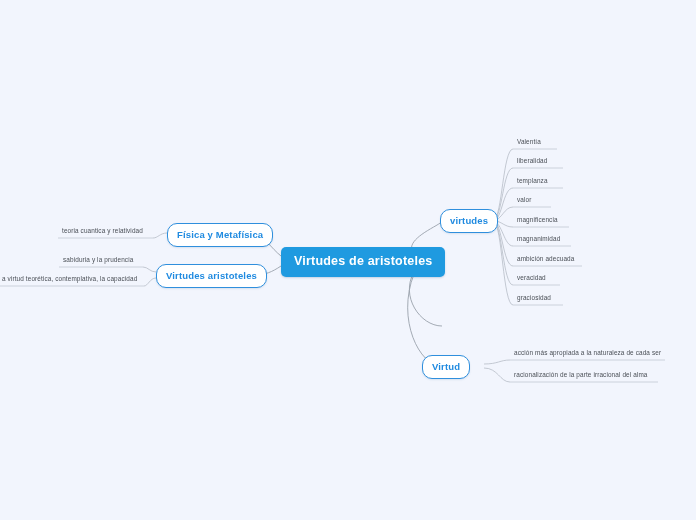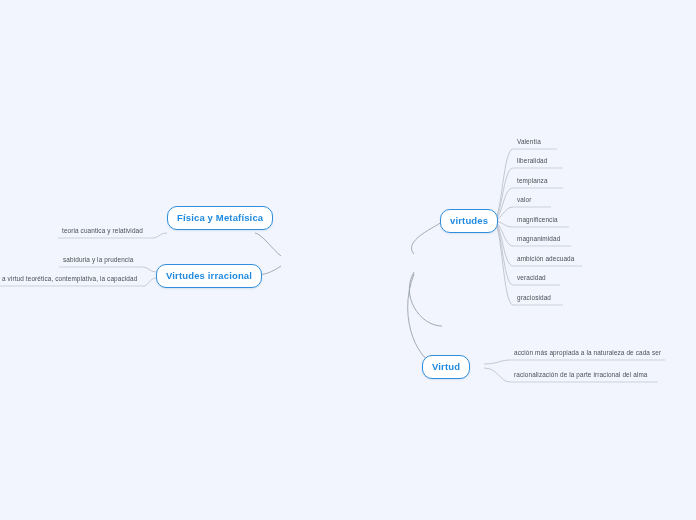--- a/index.html
+++ b/index.html
@@ -120,30 +120,33 @@
       <path d="M513,227 L569,227"></path>
       <path d="M513,246 L571,246"></path>
       <path d="M513,266 L582,266"></path>
       <path d="M513,285 L560,285"></path>
       <path d="M513,305 L563,305"></path>
       <path d="M510,360 L665,360"></path>
       <path d="M510,382 L658,382"></path>
     </g>
   </svg>
 
+  <div class="node node-root" style="left:281px; top:247px;">
+    <span>Virtudes de aristoteles</span>
+  </div>
 
-  <div class="node node-branch" style="left:167px; top:206px;">
+  <div class="node node-branch" style="left:167px; top:223px;">
     <span>Física y Metafísica</span>
   </div>
   <div class="node node-leaf leaf-left" style="left:58px; top:227px;">
     <span>teoria cuantica y relatividad</span>
   </div>
 
   <div class="node node-branch" style="left:156px; top:264px;">
-    <span>Virtudes irracional</span>
+    <span>Virtudes aristoteles</span>
   </div>
   <div class="node node-leaf leaf-left" style="left:59px; top:256px;">
     <span>sabiduria y la prudencia</span>
   </div>
   <div class="node node-leaf leaf-left" style="left:-2px; top:275px;">
     <span>a virtud teorética, contemplativa, la capacidad</span>
   </div>
 
   <div class="node node-branch" style="left:440px; top:209px;">
     <span>virtudes</span>

